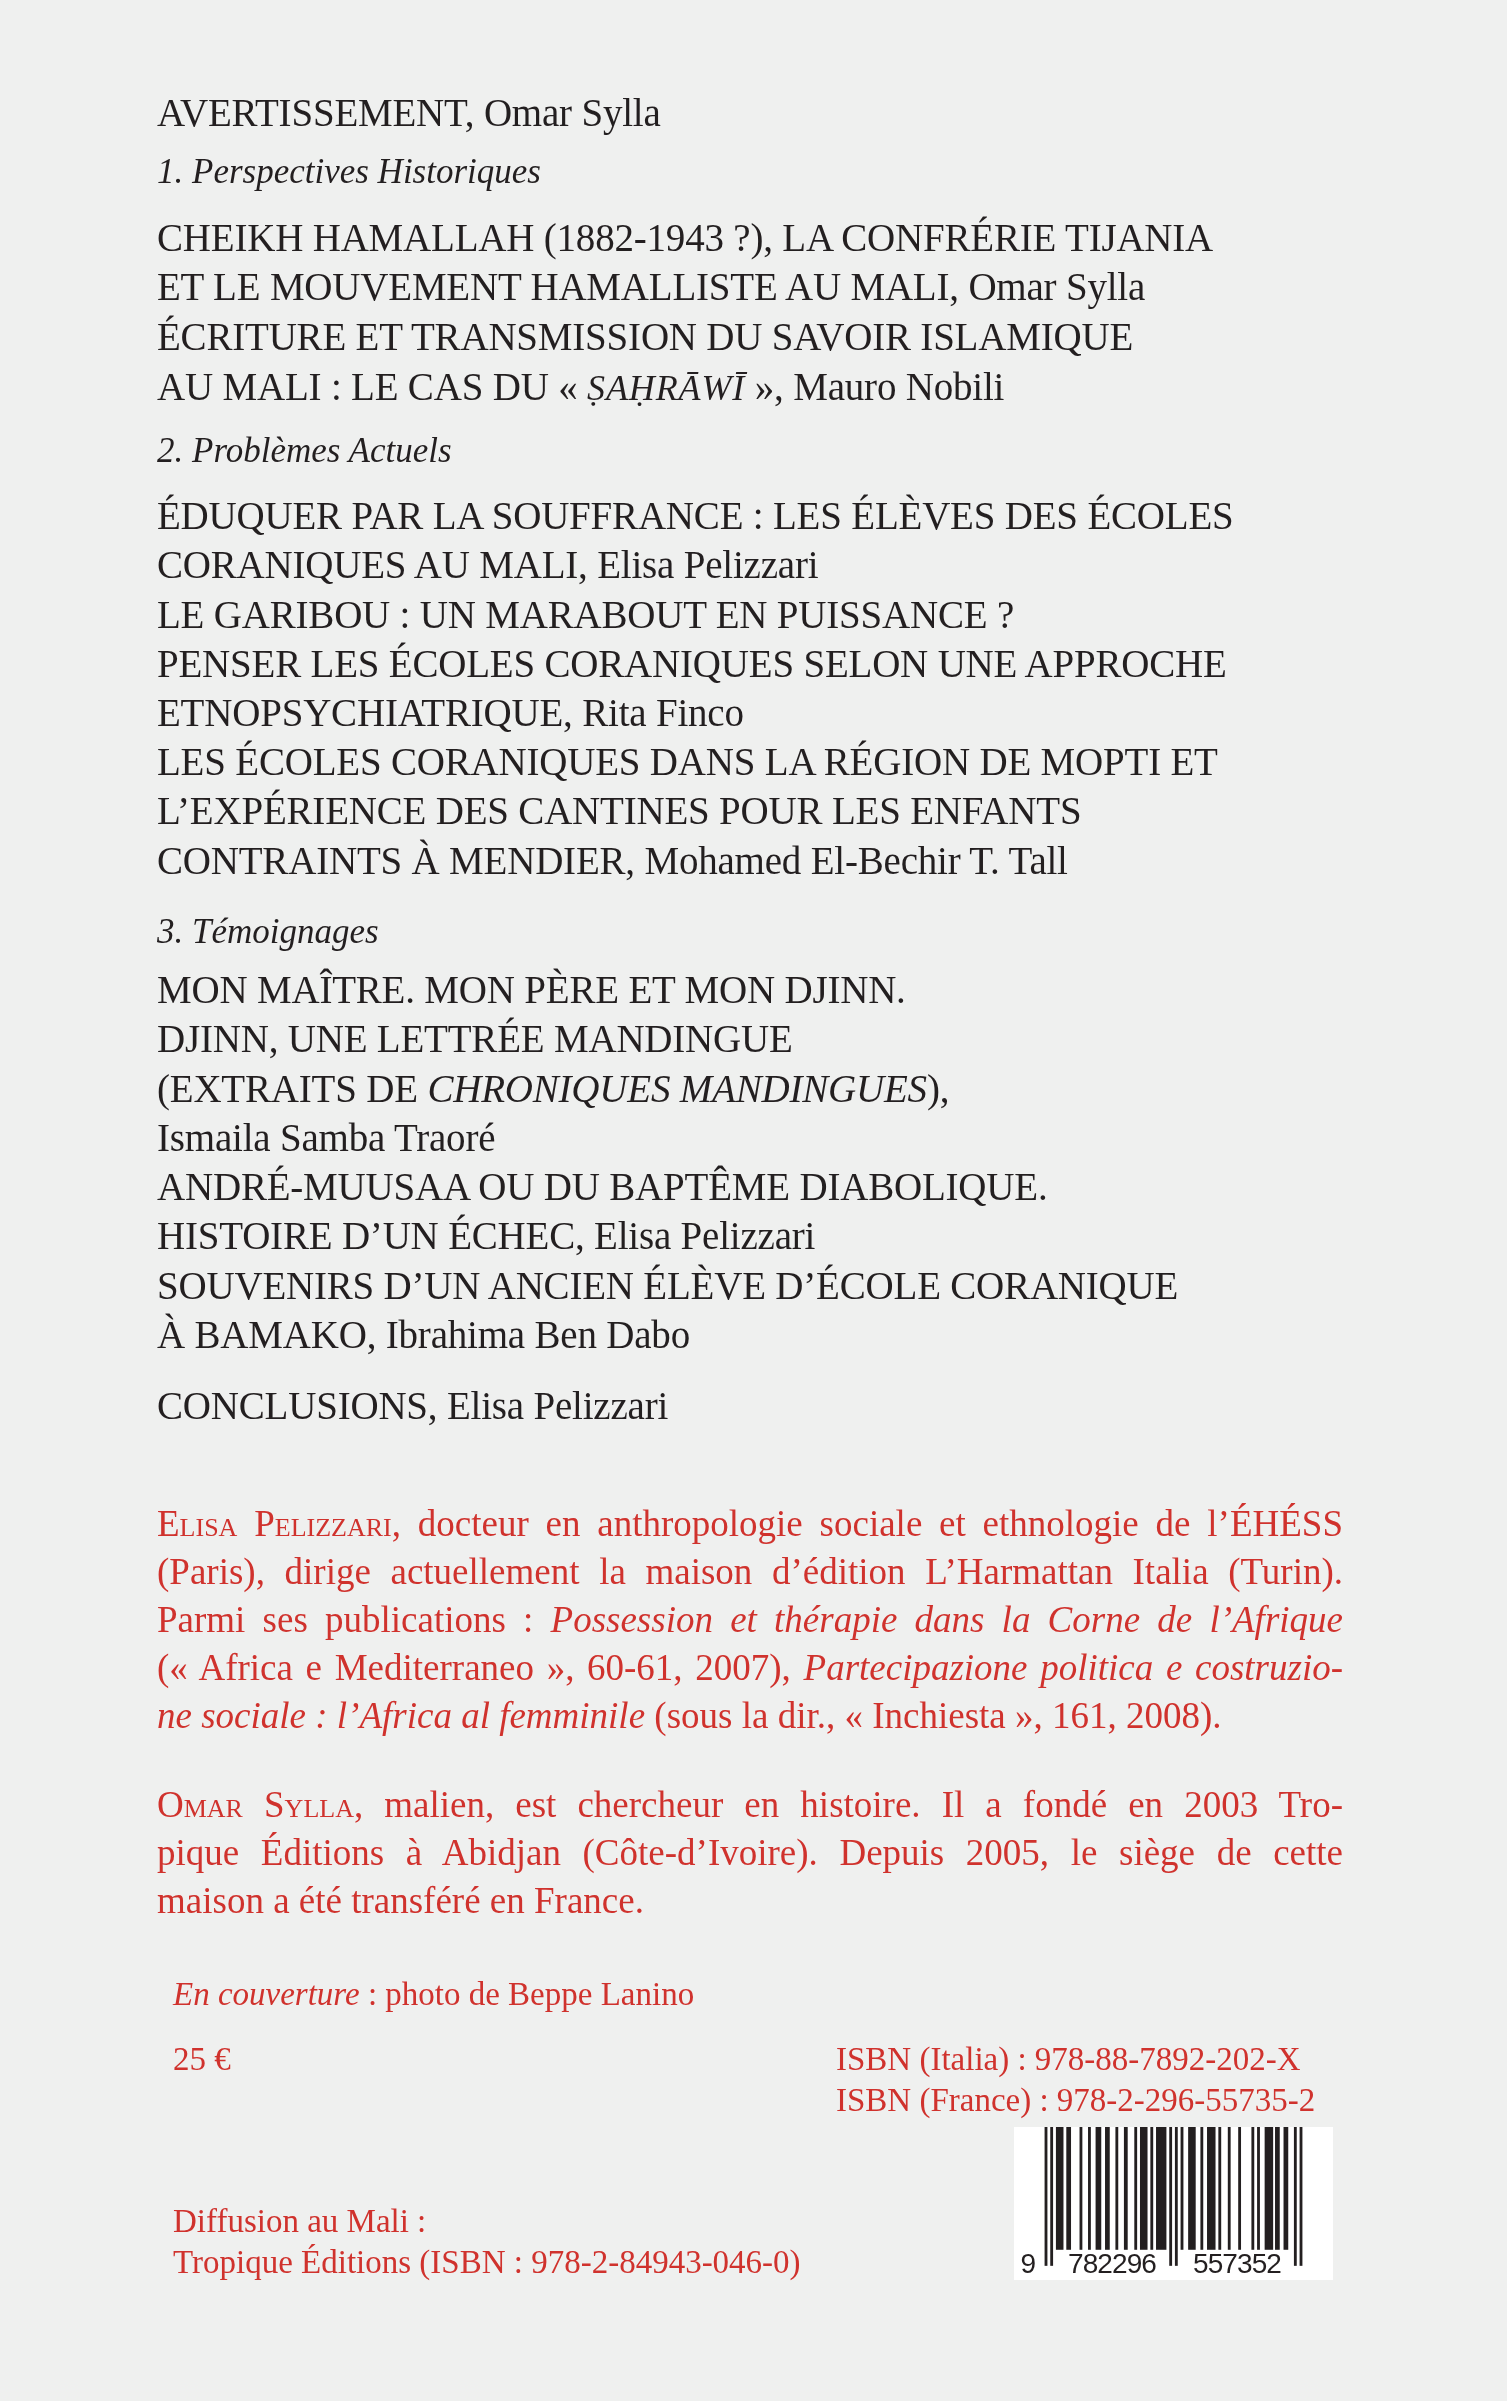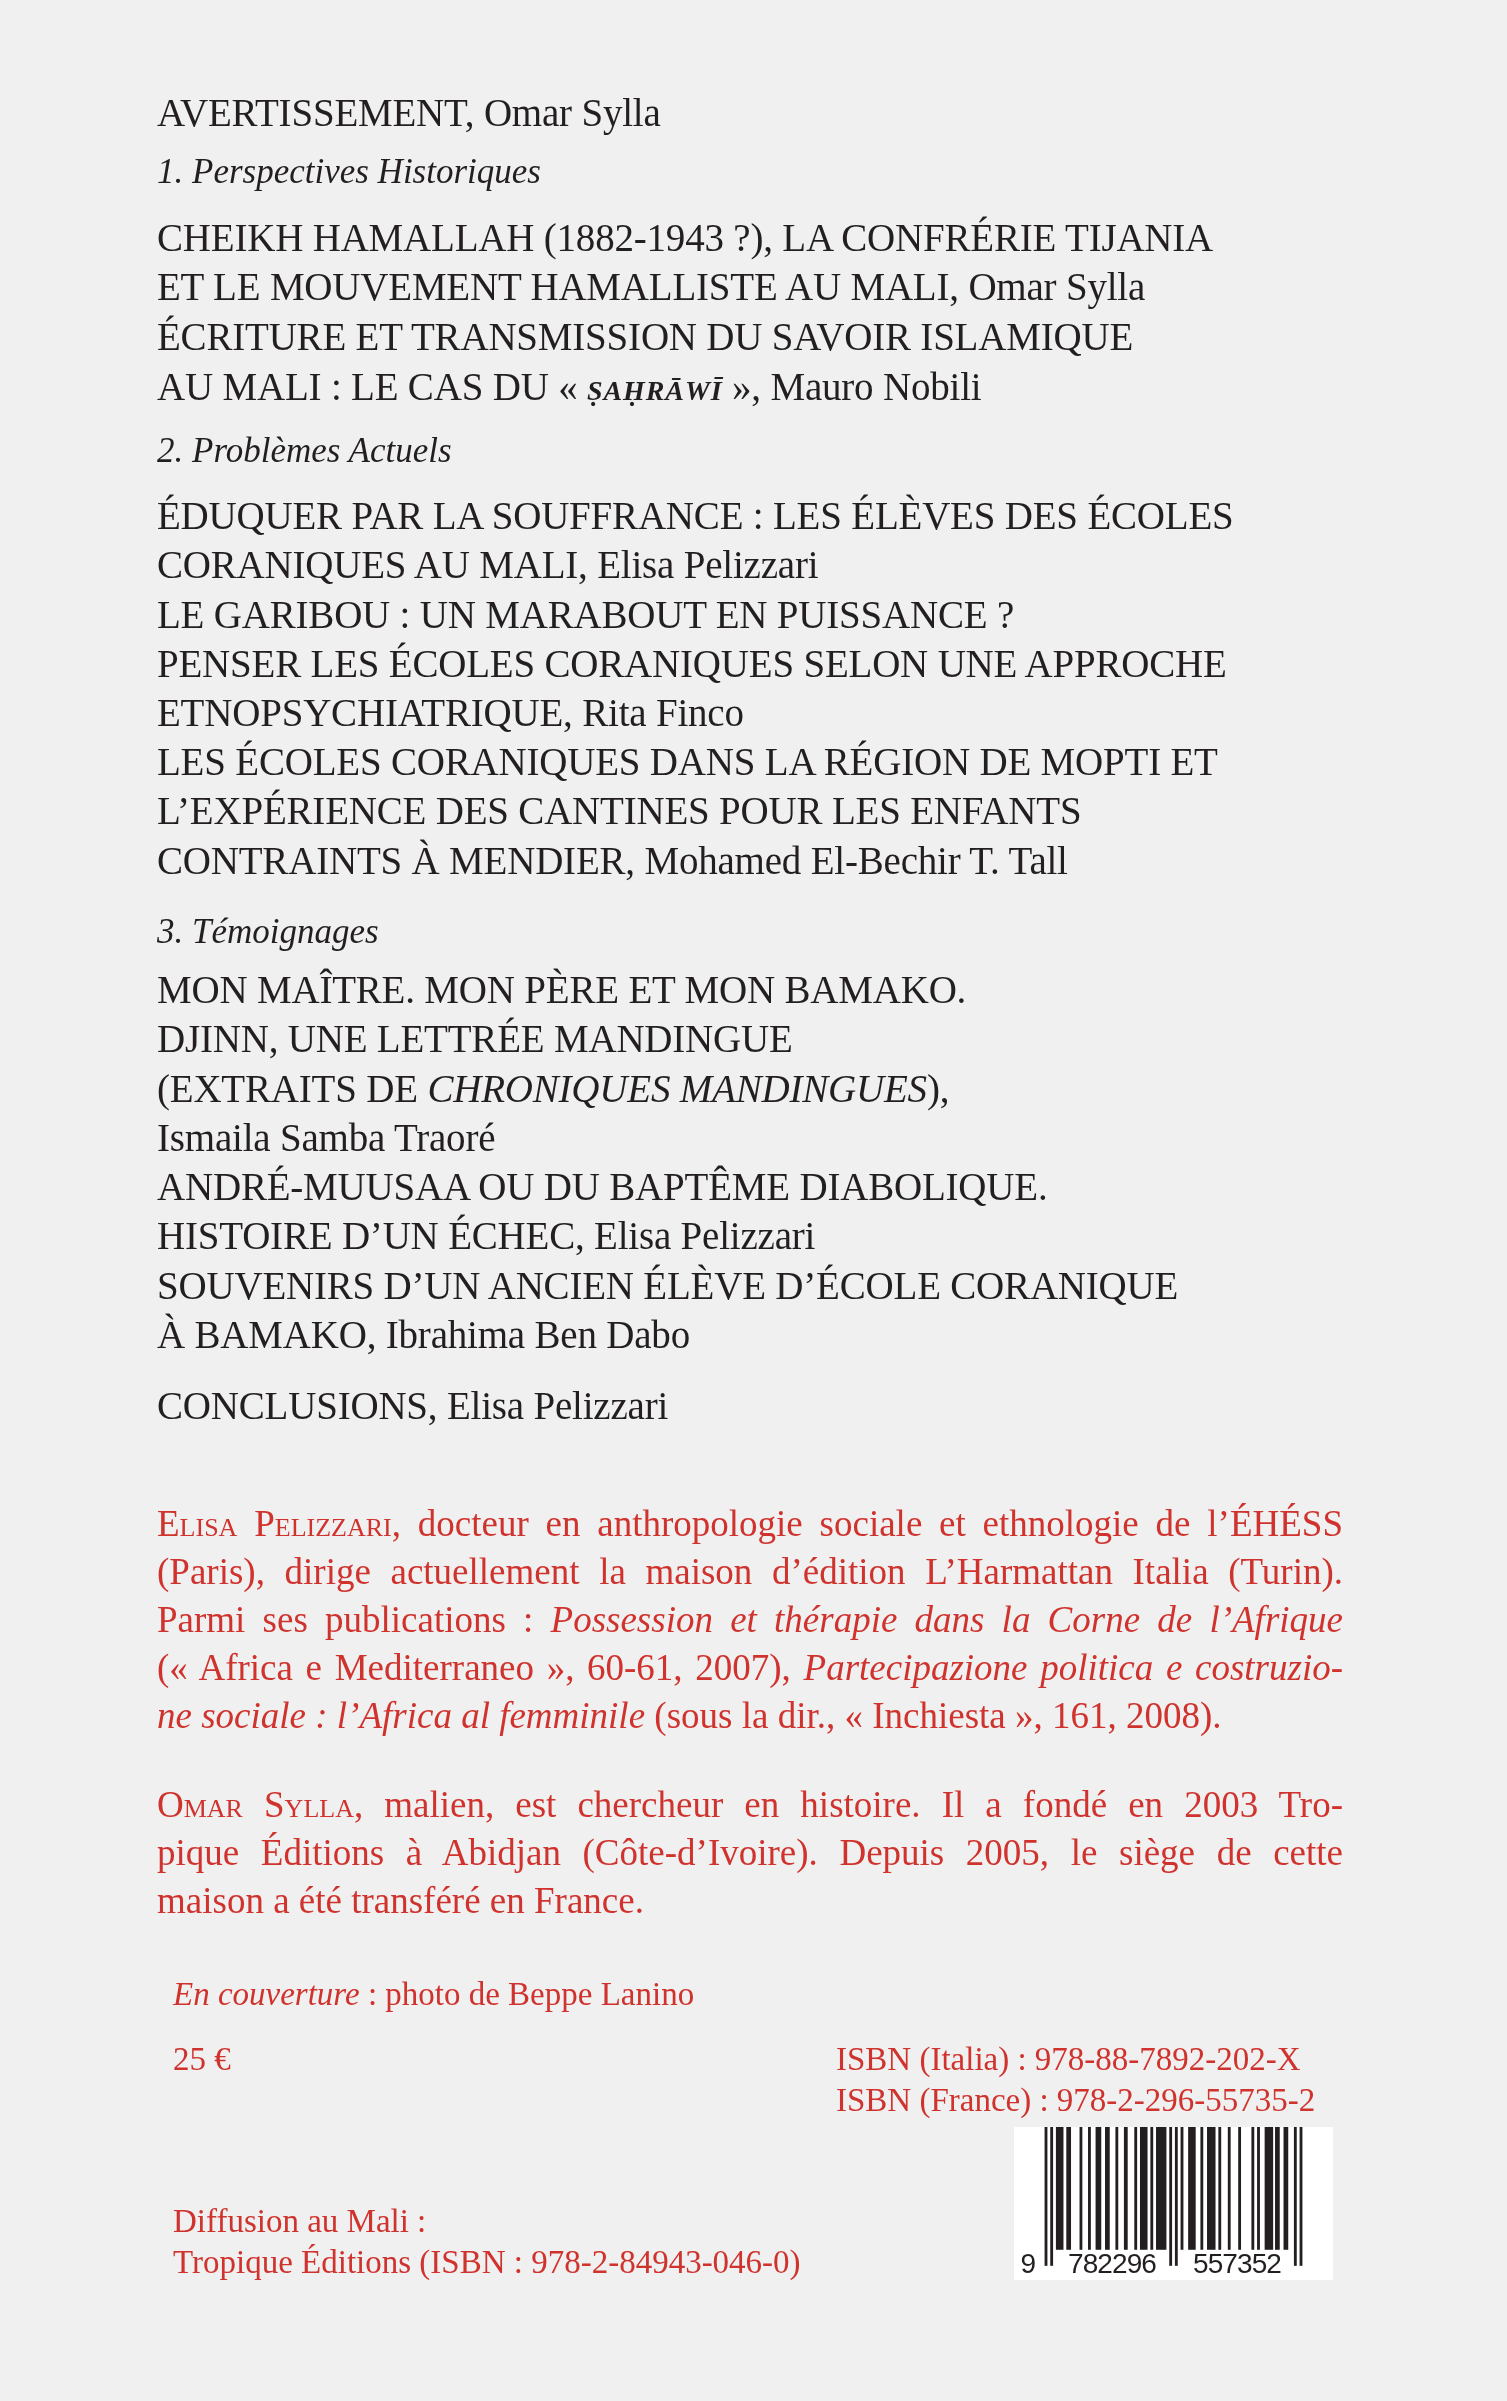--- a/index.html
+++ b/index.html
@@ -29,35 +29,35 @@
 </head>
 <body>
 
 <div class="abs toc" style="top:88px;">AVERTISSEMENT, Omar Sylla</div>
 
 <div class="abs sec" style="top:149px;">1. Perspectives Historiques</div>
 <div class="abs toc" style="top:213px;">CHEIKH HAMALLAH (1882-1943 ?), LA CONFRÉRIE TIJANIA</div>
 <div class="abs toc" style="top:262px;">ET LE MOUVEMENT HAMALLISTE AU MALI, Omar Sylla</div>
 <div class="abs toc" style="top:312px;">ÉCRITURE ET TRANSMISSION DU SAVOIR ISLAMIQUE</div>
 <div class="abs toc" style="top:362px;">
-  <span>AU MALI : LE CAS DU « </span><span class="it" style="font-size:28px;letter-spacing:0.9px;font-weight:bold;">ṢAḤRĀWĪ</span><span> », Mauro Nobili</span>
+  <span>AU MALI : LE CAS DU « </span><span class="it" style="font-size:36px;letter-spacing:0.9px;">ṢAḤRĀWĪ</span><span> », Mauro Nobili</span>
 </div>
 
 <div class="abs sec" style="top:428px;">2. Problèmes Actuels</div>
 <div class="abs toc" style="top:491px;">ÉDUQUER PAR LA SOUFFRANCE : LES ÉLÈVES DES ÉCOLES</div>
 <div class="abs toc" style="top:540px;">CORANIQUES AU MALI, Elisa Pelizzari</div>
 <div class="abs toc" style="top:590px;">LE GARIBOU : UN MARABOUT EN PUISSANCE ?</div>
 <div class="abs toc" style="top:639px;">PENSER LES ÉCOLES CORANIQUES SELON UNE APPROCHE</div>
 <div class="abs toc" style="top:688px;">ETNOPSYCHIATRIQUE, Rita Finco</div>
 <div class="abs toc" style="top:737px;">LES ÉCOLES CORANIQUES DANS LA RÉGION DE MOPTI ET</div>
 <div class="abs toc" style="top:786px;">L’EXPÉRIENCE DES CANTINES POUR LES ENFANTS</div>
 <div class="abs toc" style="top:836px;">CONTRAINTS À MENDIER, Mohamed El-Bechir T. Tall</div>
 
 <div class="abs sec" style="top:909px;">3. Témoignages</div>
-<div class="abs toc" style="top:965px;">MON MAÎTRE. MON PÈRE ET MON BAMAKO.</div>
+<div class="abs toc" style="top:965px;">MON MAÎTRE. MON PÈRE ET MON DJINN.</div>
 <div class="abs toc" style="top:1014px;">DJINN, UNE LETTRÉE MANDINGUE</div>
 <div class="abs toc" style="top:1064px;">
   <span>(EXTRAITS DE </span><span class="it">CHRONIQUES MANDINGUES</span><span>),</span>
 </div>
 <div class="abs toc" style="top:1113px;">Ismaila Samba Traoré</div>
 <div class="abs toc" style="top:1162px;">ANDRÉ-MUUSAA OU DU BAPTÊME DIABOLIQUE.</div>
 <div class="abs toc" style="top:1211px;">HISTOIRE D’UN ÉCHEC, Elisa Pelizzari</div>
 <div class="abs toc" style="top:1261px;">SOUVENIRS D’UN ANCIEN ÉLÈVE D’ÉCOLE CORANIQUE</div>
 <div class="abs toc" style="top:1310px;">À BAMAKO, Ibrahima Ben Dabo</div>
 

